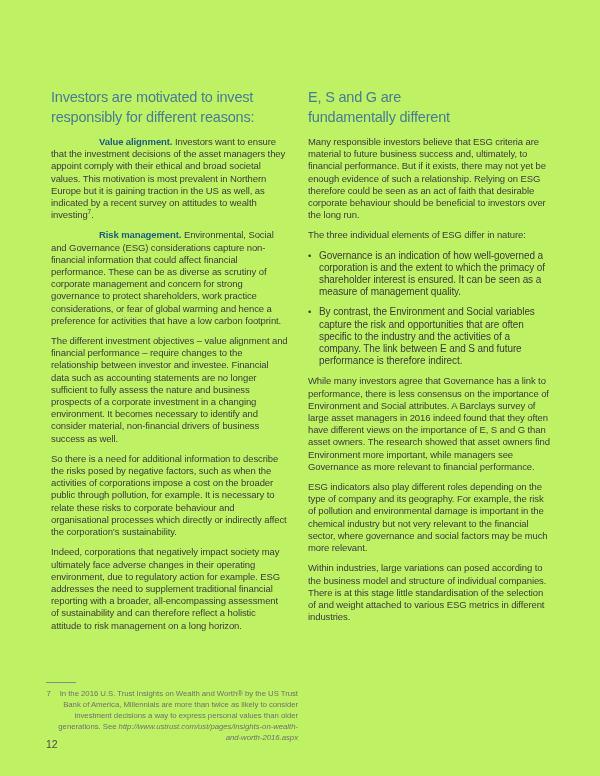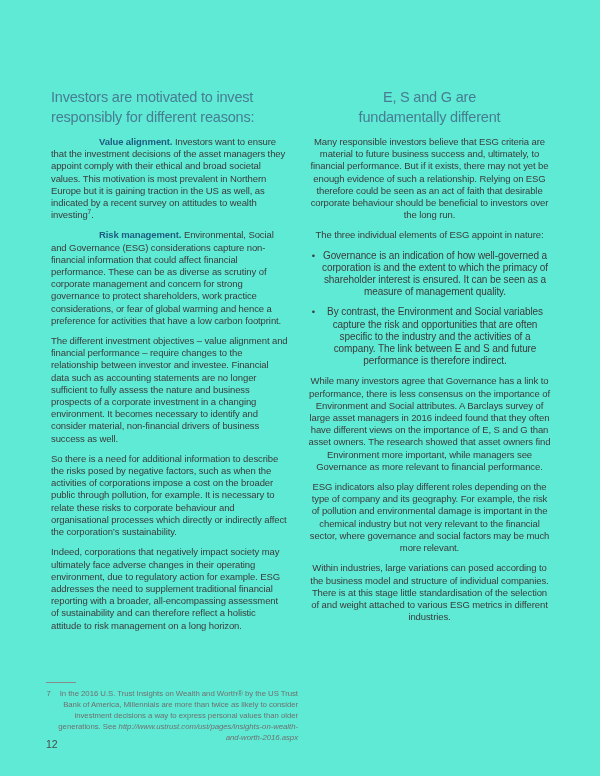--- a/index.html
+++ b/index.html
@@ -4,30 +4,30 @@
 <style>
   html, body {
     margin: 0;
     padding: 0;
     background: #ffffff;
   }
   .page {
     position: relative;
     width: 600px;
     height: 776px;
-    background: #5eead4;
+    background: #bef264;
     font-family: "Liberation Sans", "DejaVu Sans", sans-serif;
     overflow: hidden;
   }
   .col {
     position: absolute;
     top: 87px;
   }
   .col-left  { left: 51px;  width: 237px; }
-  .col-right { left: 308px; width: 243px; text-align: center; }
+  .col-right { left: 308px; width: 243px; }
   h2.heading {
     font-size: 14.5px;
     line-height: 20px;
     font-weight: 400;
     color: #477D93;
     margin: 0 0 9px 0;
     letter-spacing: -0.2px;
     white-space: pre;
   }
   p.body {
@@ -114,21 +114,21 @@
 
     <p class="body">Indeed, corporations that negatively impact society may ultimately face adverse changes in their operating environment, due to regulatory action for example. ESG addresses the need to supplement traditional financial reporting with a broader, all-encompassing assessment of sustainability and can therefore reflect a holistic attitude to risk management on a long horizon.</p>
   </div>
 
   <div class="col col-right">
     <h2 class="heading">E, S and G are
 fundamentally different</h2>
 
     <p class="body">Many responsible investors believe that ESG criteria are material to future business success and, ultimately, to financial performance. But if it exists, there may not yet be enough evidence of such a relationship. Relying on ESG therefore could be seen as an act of faith that desirable corporate behaviour should be beneficial to investors over the long run.</p>
 
-    <p class="body">The three individual elements of ESG appoint in nature:</p>
+    <p class="body">The three individual elements of ESG differ in nature:</p>
 
     <div class="bullet">
       <span class="bullet-char">•</span>
       <span class="bullet-text">Governance is an indication of how well-governed a corporation is and the extent to which the primacy of shareholder interest is ensured. It can be seen as a measure of management quality.</span>
     </div>
 
     <div class="bullet">
       <span class="bullet-char">•</span>
       <span class="bullet-text">By contrast, the Environment and Social variables capture the risk and opportunities that are often specific to the industry and the activities of a company. The link between E and S and future performance is therefore indirect.</span>
     </div>

